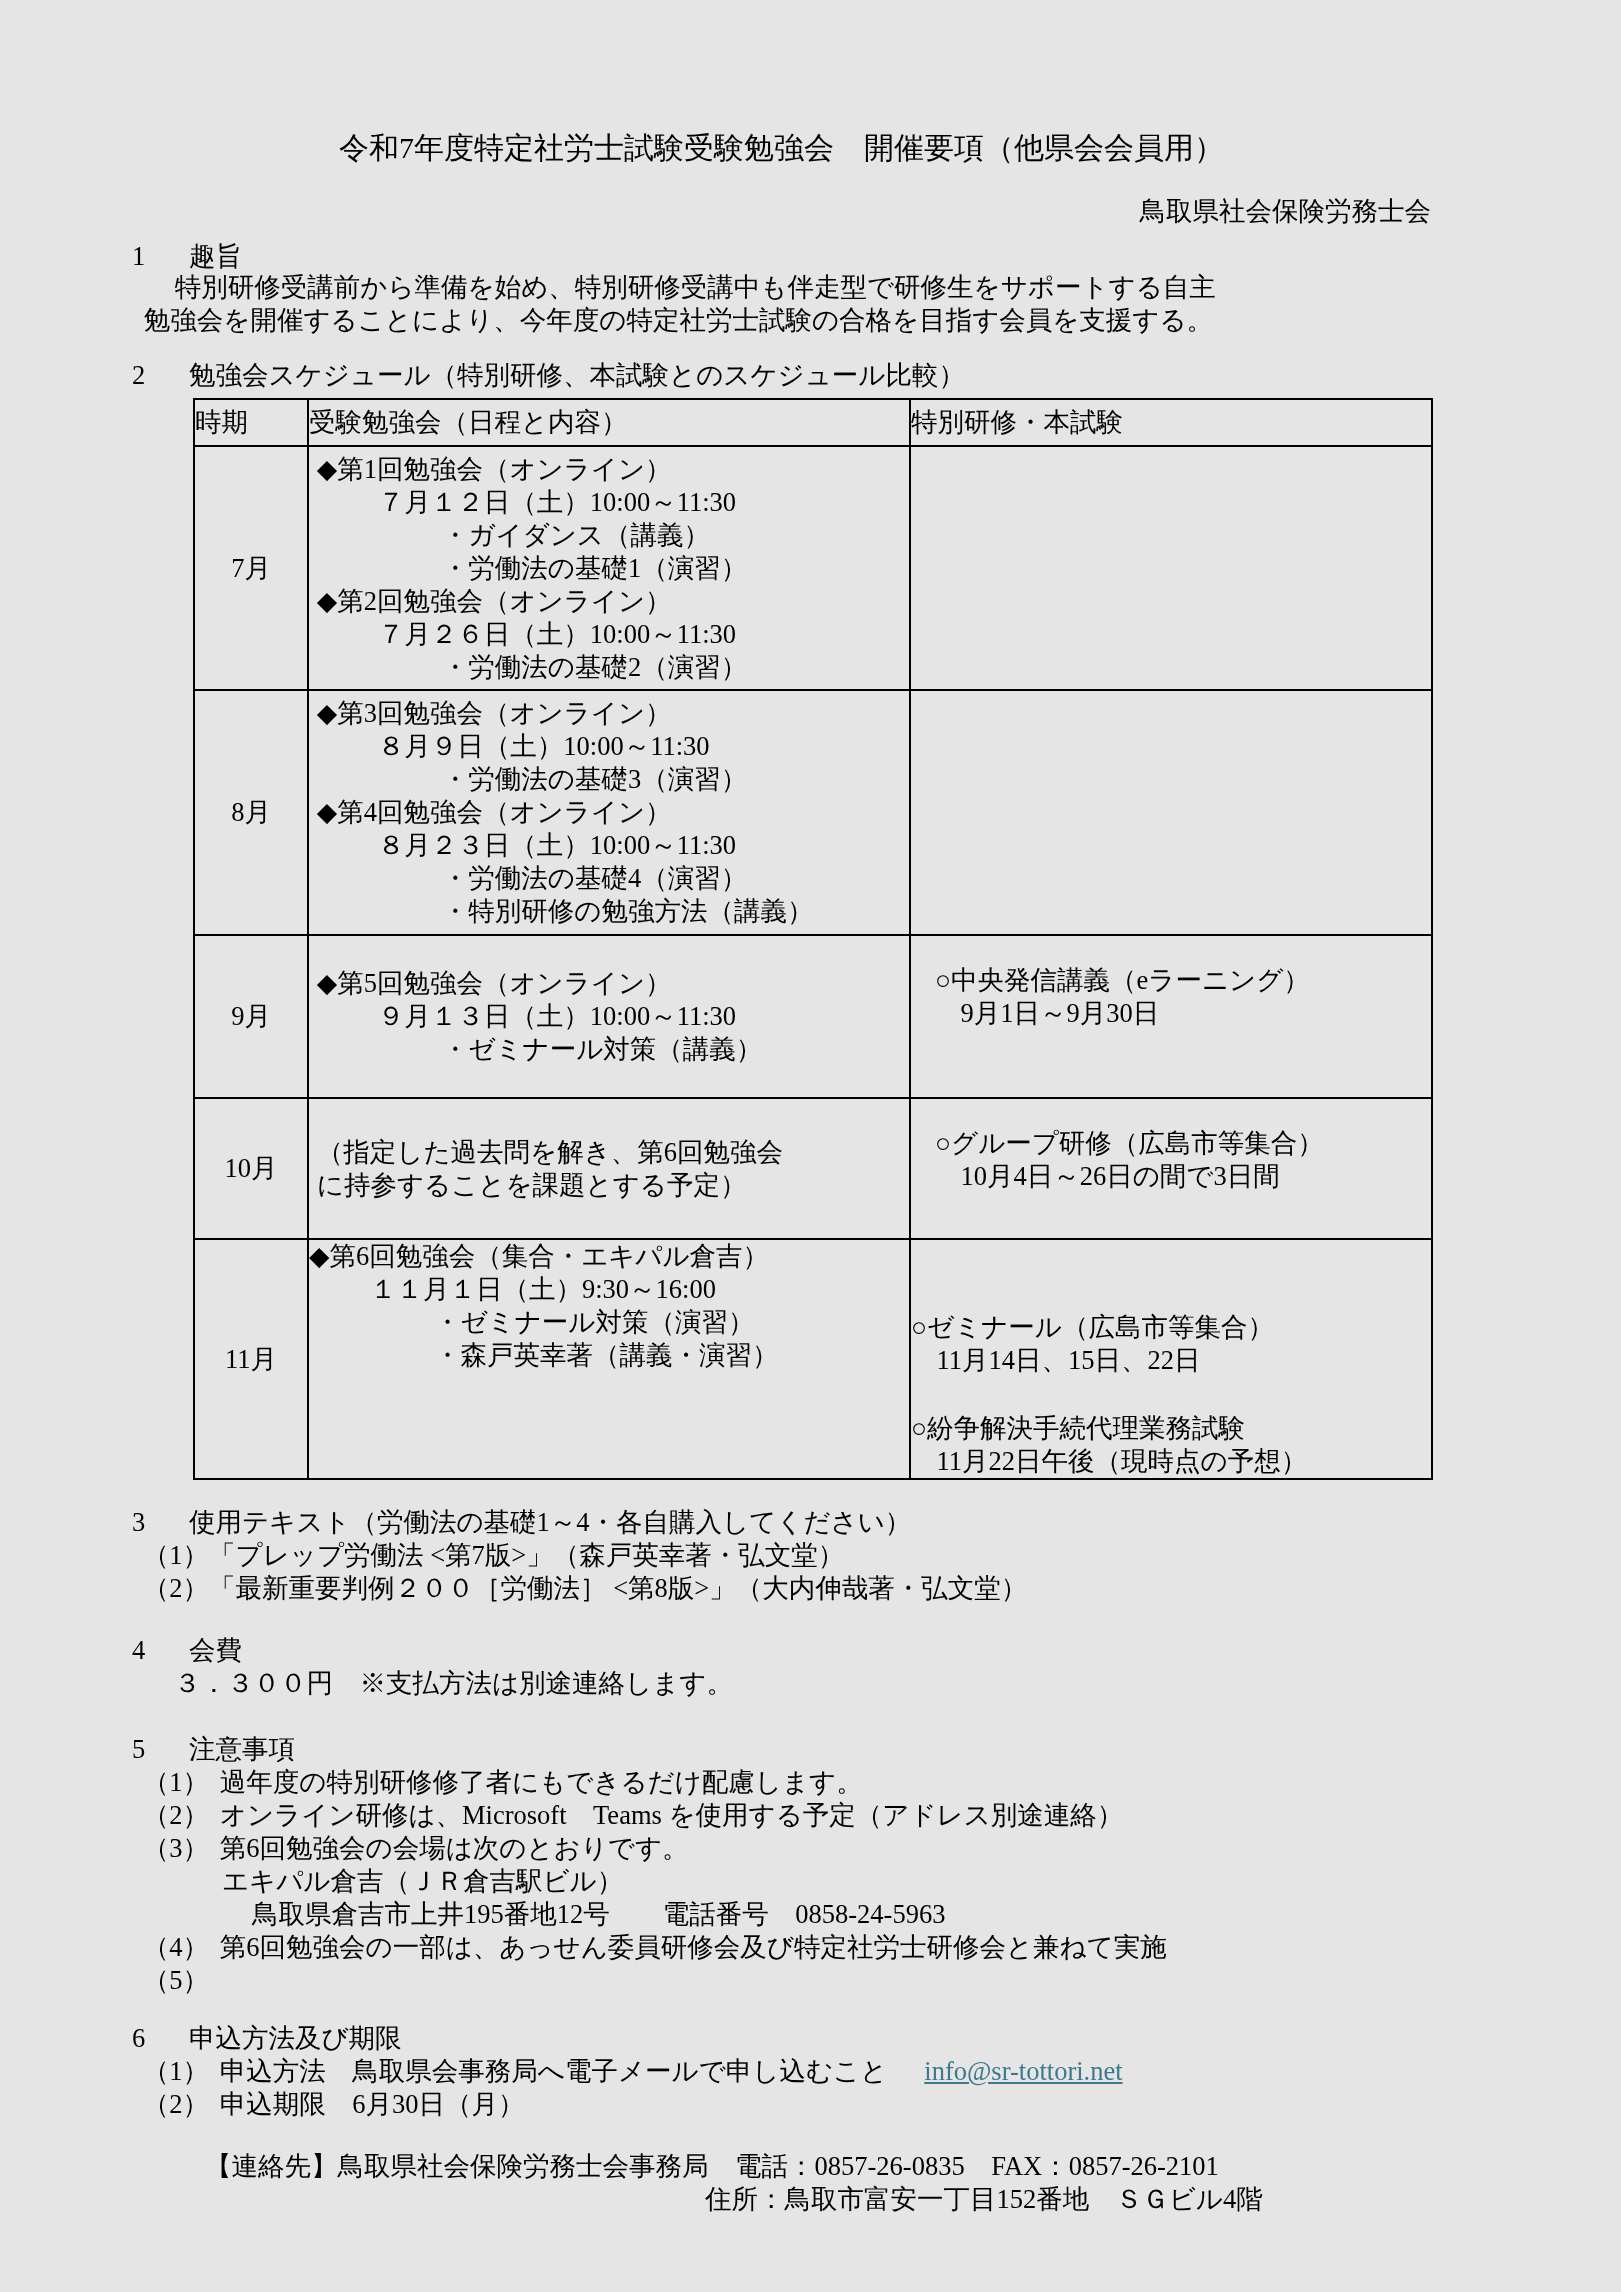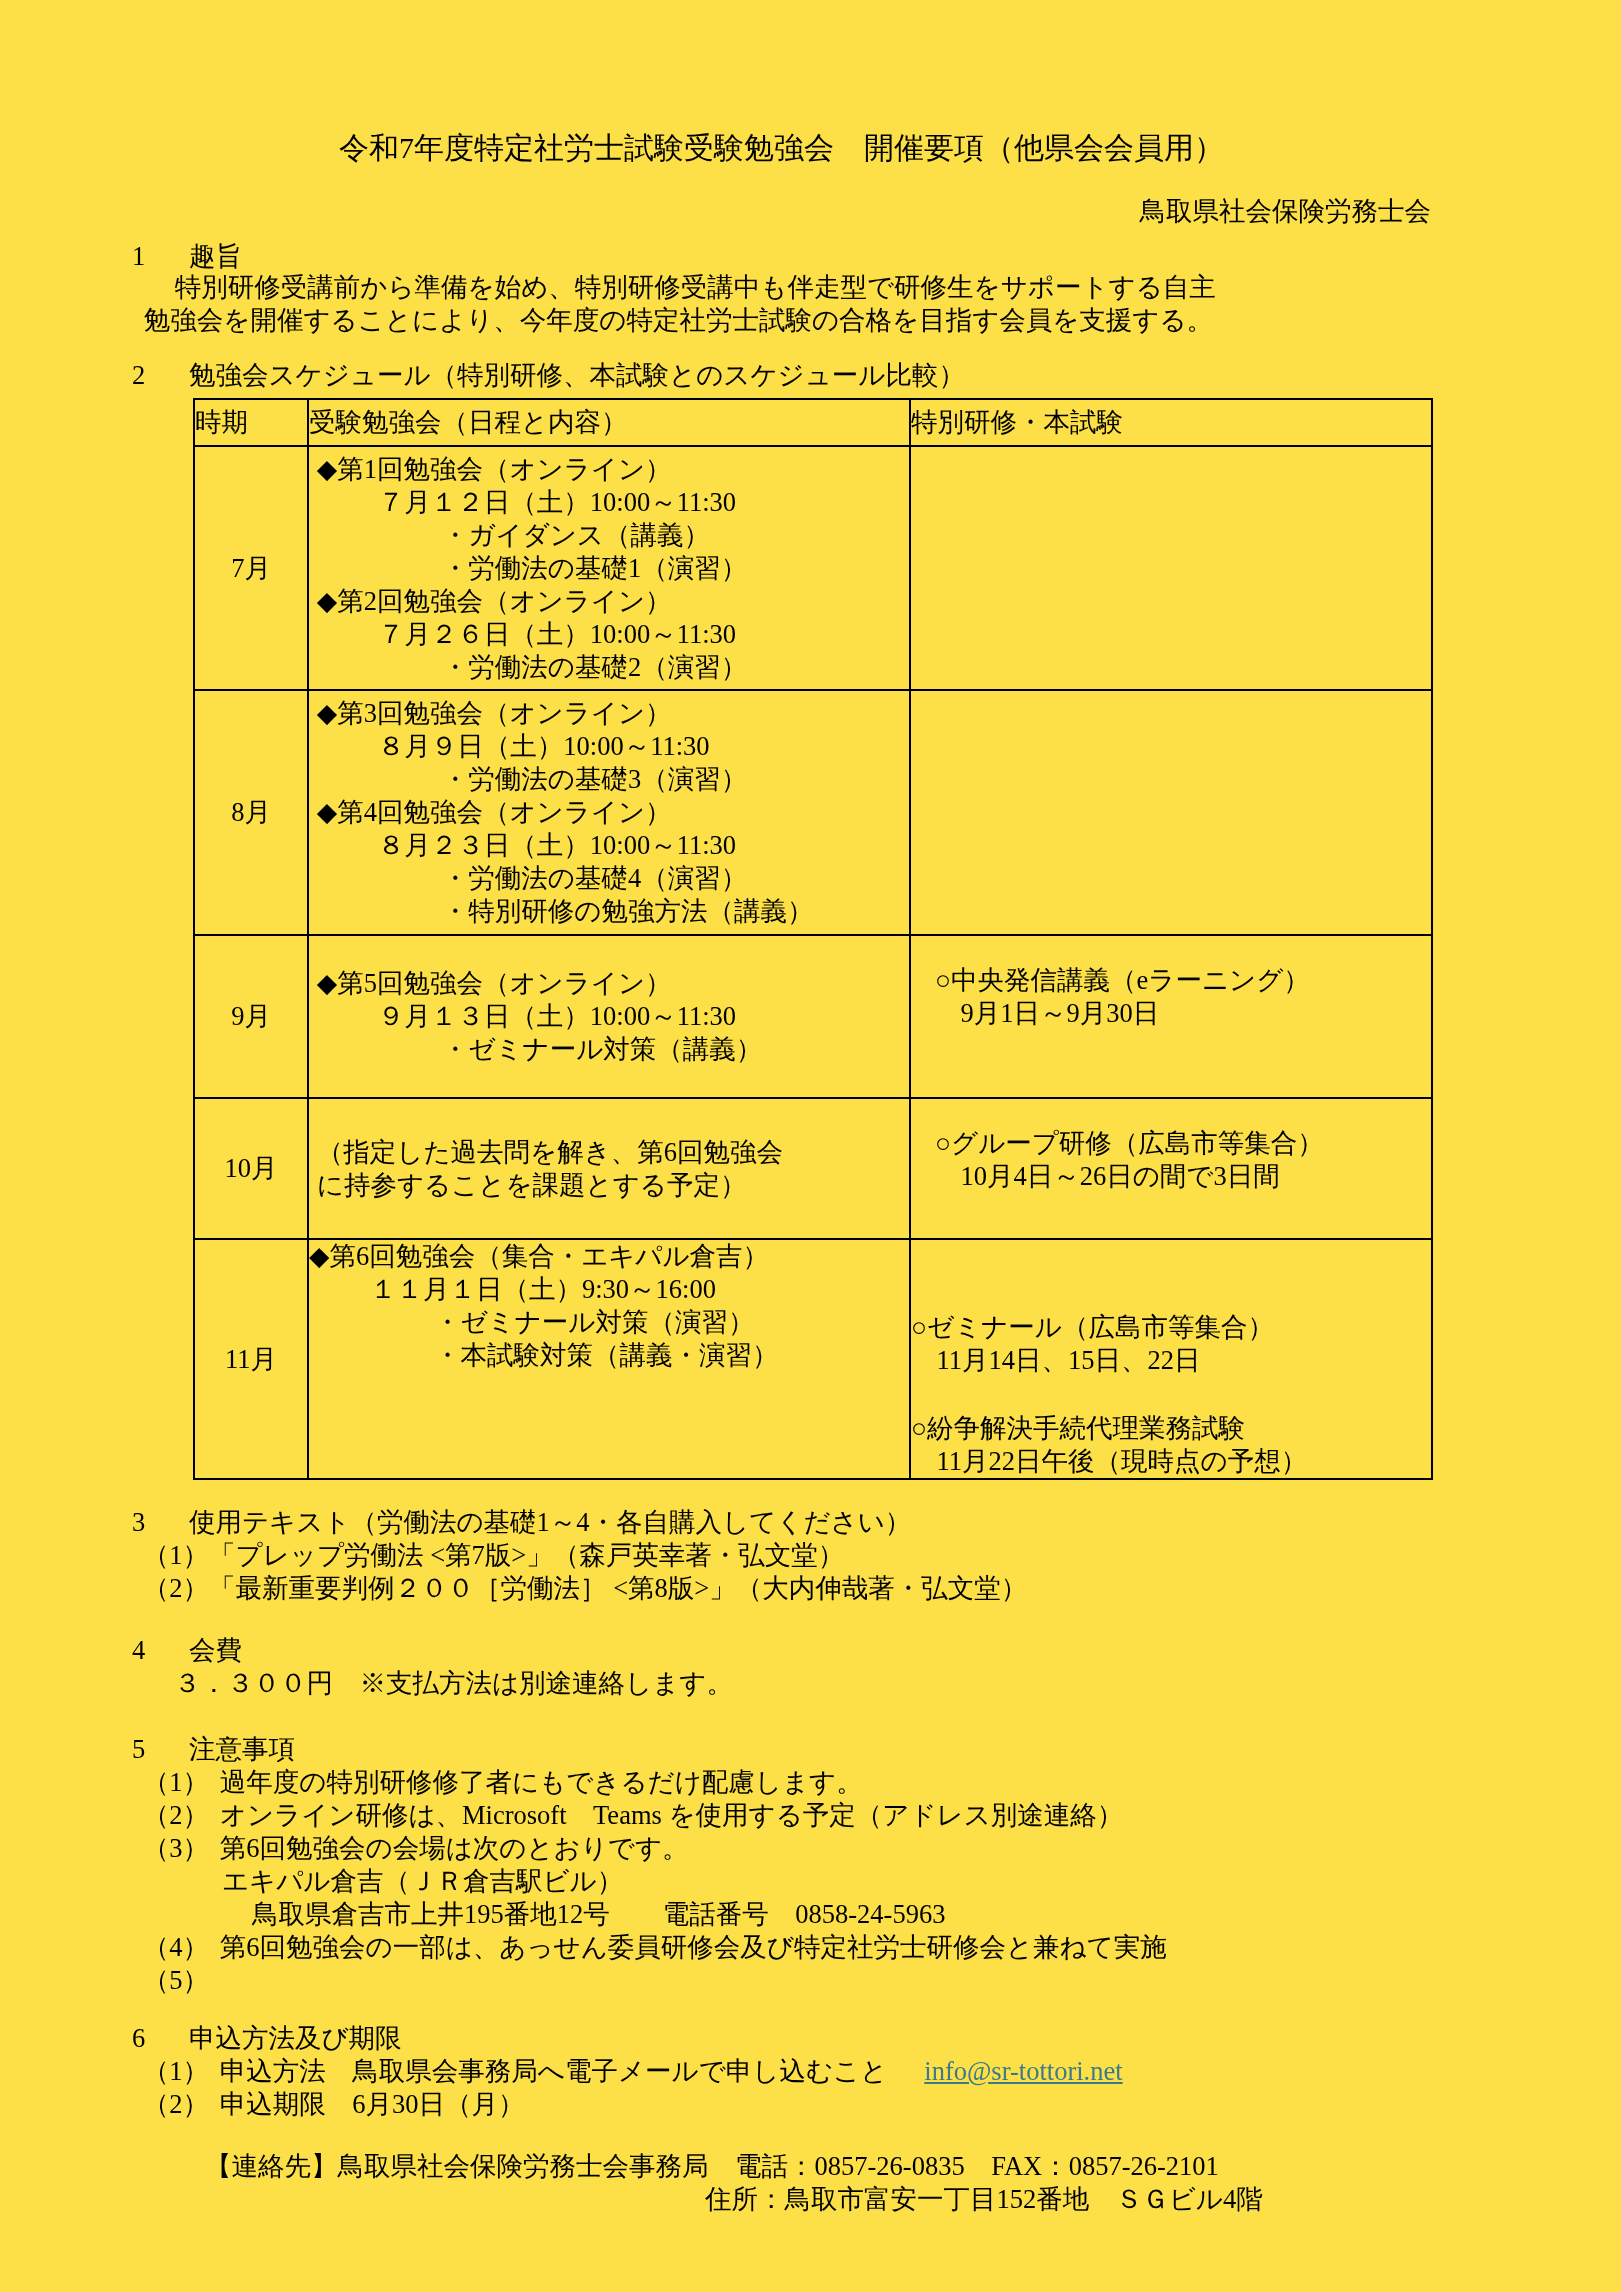--- a/index.html
+++ b/index.html
@@ -1,19 +1,19 @@
 <!DOCTYPE html>
 <html lang="ja" style="--link: #3a7a8c;"><head>
 <meta charset="utf-8">
 <style>
   html,body{margin:0;padding:0;background:#ffffff;}
   .page{
     width:1621px;height:2293px;box-sizing:border-box;
     padding:127px 190px 0 132px;
-    background:#fde047;color:#000;
+    background:#e5e5e5;color:#000;
     font-family:"Liberation Serif","DejaVu Serif",serif;
     font-size:26.5px;line-height:33px;
     overflow:hidden;position:relative;
   }
   .title{text-align:center;font-size:30px;line-height:41px;margin:0 0 27.4px 0;}
   .org{text-align:right;margin-bottom:11.8px;}
   .sec-head{display:flex;}
   .sec-label{width:57px;flex:0 0 auto;}
   .sec-body{margin-left:11.8px;font-family:Liberation Mono, monospace;}
   .indent-first{text-indent:31px;}
@@ -159,21 +159,21 @@
             </td>
       </tr>
 
       <tr style="height:214px">
         <td class="period">11月</td>
         <td class="v-top">
               <div class="inner">
           <div>◆第6回勉強会（集合・エキパル倉吉）</div>
           <div class="ind1">１１月１日（土）9:30～16:00</div>
           <div class="ind2">・ゼミナール対策（演習）</div>
-          <div class="ind2">・本試験対策（講義・演習）</div>
+          <div class="ind2">・森戸英幸著（講義・演習）</div>
         </div>
             </td>
         <td class="v-top t-pad36">
               <div class="inner">
           <div>○ゼミナール（広島市等集合）</div>
           <div class="tind">11月14日、15日、22日</div>
           <div class="block-gap">○紛争解決手続代理業務試験</div>
           <div class="tind">11月22日午後（現時点の予想）</div>
         </div>
             </td>

